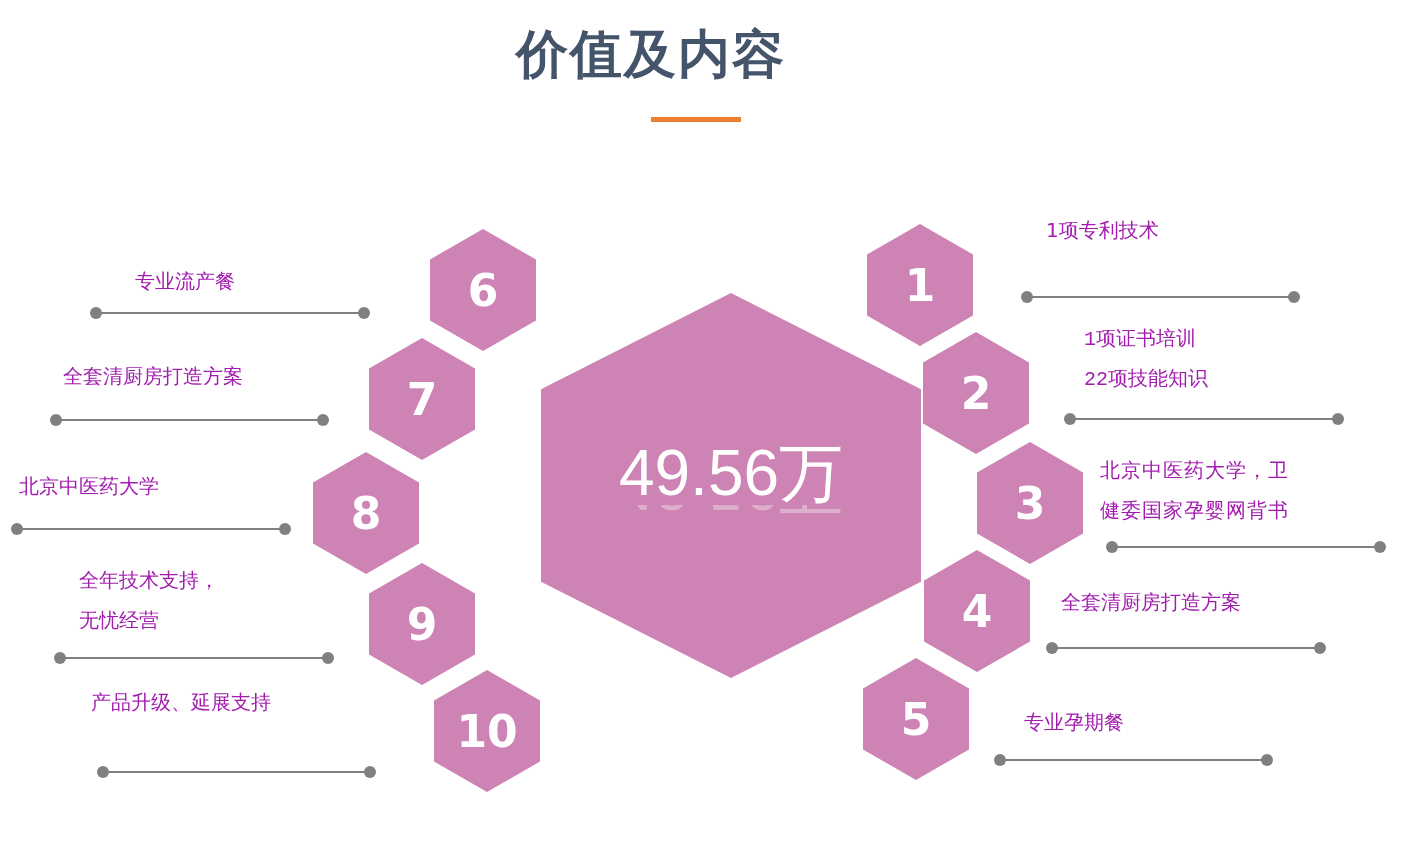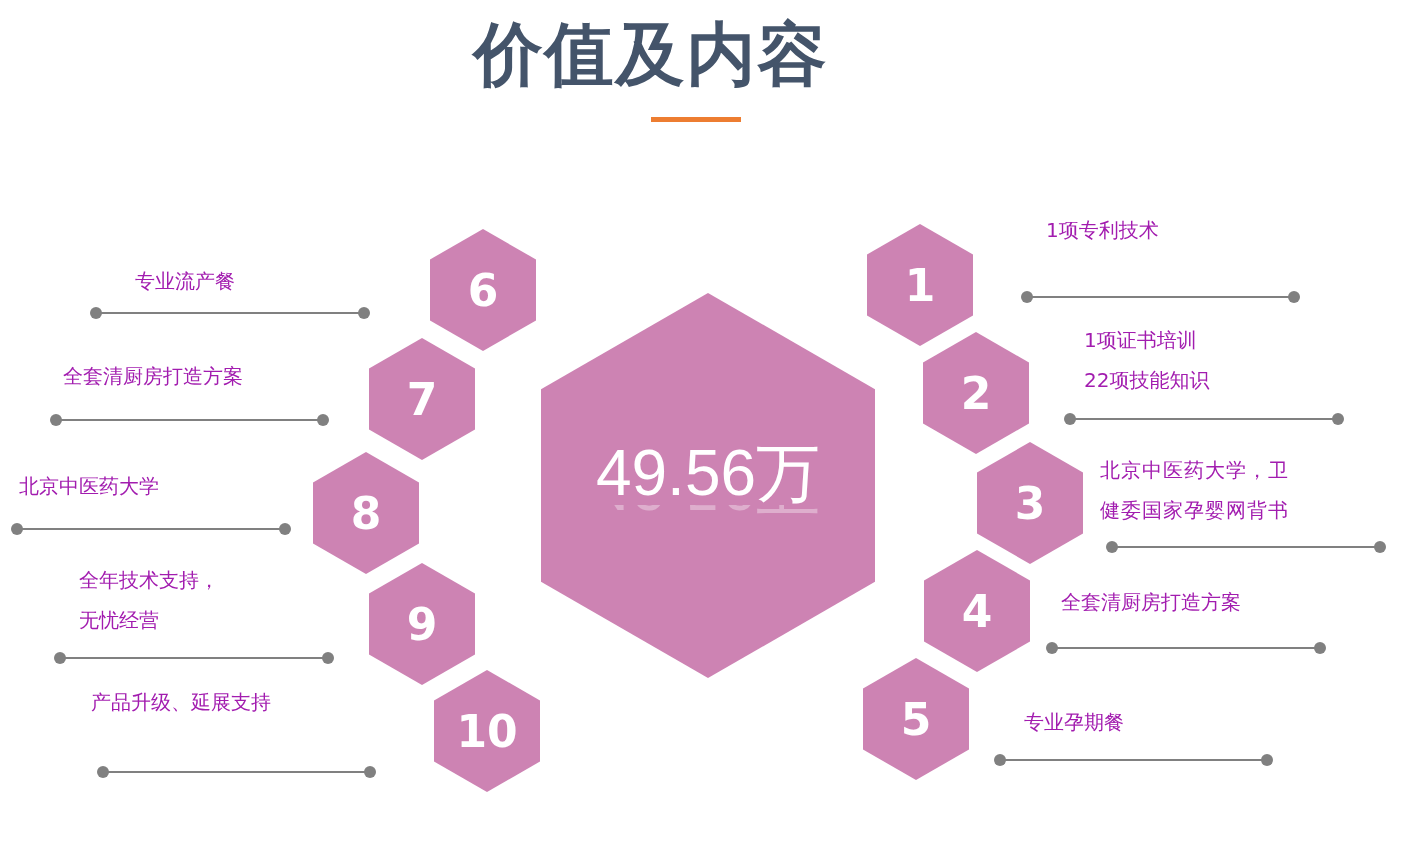--- a/index.html
+++ b/index.html
@@ -1,26 +1,26 @@
 <!DOCTYPE html>
 <html><head>
 <meta charset="utf-8">
 <style>
   html, body { margin: 0; padding: 0; background: #ffffff; }
   body { width: 1414px; height: 867px; position: relative; overflow: hidden;
          font-family: "DejaVu Sans", "Liberation Sans", sans-serif; }
   .title { position: absolute; left: 0; width: 1302px; top: 14px; text-align: center;
-           font-size: 69px; font-weight: bold; color: #44546a; letter-spacing: 2px; line-height: 80px; }
+           font-size: 52px; font-weight: bold; color: #44546a; letter-spacing: 2px; line-height: 80px; }
   .title-underline { position: absolute; left: 651px; top: 117px; width: 90px; height: 5px; background: #ed7d31; }
   .hex { position: absolute; background: #cd83b3;
          clip-path: polygon(50% 0%, 100% 25%, 100% 75%, 50% 100%, 0% 75%, 0% 25%);
          display: flex; align-items: center; justify-content: center; }
   .hex-small { width: 106px; height: 122px; }
   .hex-num { color: #ffffff; font-weight: bold; font-size: 44px; font-family: "DejaVu Sans", sans-serif; }
-  .hex-center { left: 541px; top: 293px; width: 334px; height: 385px; }
+  .hex-center { left: 541px; top: 293px; width: 380px; height: 385px; }
   .center-value { position: absolute; left: 0; width: 100%; top: 140px; text-align: center;
                   color: #ffffff; font-size: 64px; font-family: "Liberation Sans", sans-serif; line-height: 80px; }
   .center-reflect { position: absolute; left: 0; width: 100%; top: 212px; text-align: center;
                   color: #ffffff; font-size: 64px; font-family: "Liberation Sans", sans-serif; line-height: 80px;
                   transform: scaleY(-1); opacity: 0.35; height: 22px; overflow: hidden; }
   .label { position: absolute; color: #a21caf; font-size: 20px; line-height: 40px; white-space: nowrap;
            font-family: "DejaVu Sans", sans-serif; }
   .connector { position: absolute; height: 2px; background: #808080; }
   .connector::before, .connector::after { content: ""; position: absolute; top: -5px; width: 12px; height: 12px;
            border-radius: 50%; background: #808080; }
@@ -68,21 +68,21 @@
 </div>
 <div class="hex hex-small" style="left:434px; top:670px;">
   <span class="hex-num">10</span>
 </div>
 
 <div class="label" style="left:1046px; top:210px;">
   <div>1项专利技术</div>
 </div>
 <div class="connector" style="left:1027px; top:296px; width:267px;"></div>
 
-<div class="label" style="left:1084px; top:320px;">
+<div class="label" style="left:1084px; top:320px;font-family:Liberation Mono, monospace;">
   <div>1项证书培训</div>
   <div>22项技能知识</div>
 </div>
 <div class="connector" style="left:1070px; top:418px; width:268px;"></div>
 
 <div class="label" style="left:1100px; top:450px; letter-spacing:1px;">
   <div>北京中医药大学，卫</div>
   <div>健委国家孕婴网背书</div>
 </div>
 <div class="connector" style="left:1112px; top:546px; width:268px;"></div>

